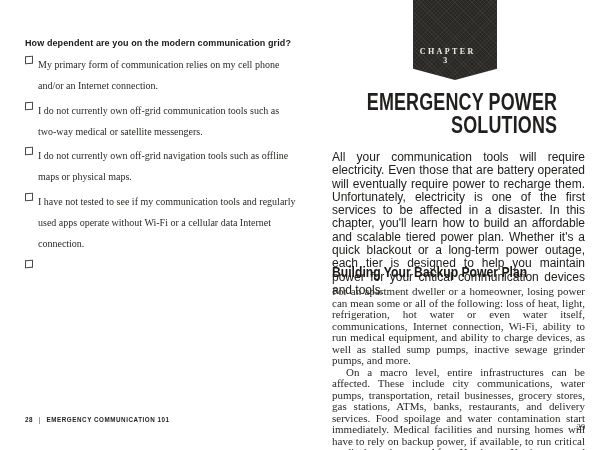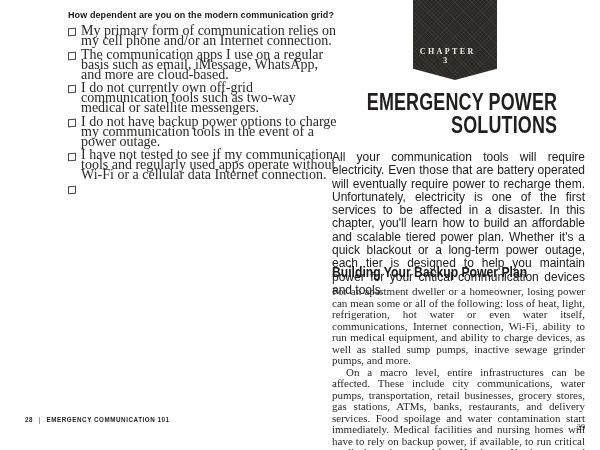--- a/index.html
+++ b/index.html
@@ -2,28 +2,28 @@
 <html><head>
 <meta charset="utf-8">
 <style>
   html,body{margin:0;padding:0;}
   body{
     width:600px;height:450px;background:#ffffff;position:relative;overflow:hidden;
     font-family:"Liberation Serif", serif;color:#1e1d1b;
     -webkit-font-smoothing:antialiased;
   }
   
-  .left-page{position:absolute;left:25px;top:10px;width:271px;margin-left:43px;}
+  .left-page{position:absolute;left:25px;top:38px;width:271px;}
   .checklist-title{
     font-family:"Liberation Sans", sans-serif;font-weight:700;font-size:9px;
     letter-spacing:0.1px;margin:0 0 6px 0;color:#191817;
   }
   .check-item{
     position:relative;padding-left:13px;margin-bottom:3.6px;
-    font-size:14px;line-height:10px;color:#2a2927;
+    font-size:10px;line-height:21px;color:#2a2927;
   }
   .checkbox-glyph{
     position:absolute;left:0;top:2.2px;width:5.6px;height:5.6px;
     border:1px solid #4a4845;display:inline-block;
     transform:rotate(-4deg) skewX(-4deg);background:#fff;
   }
   .page-footer{
     position:absolute;left:25px;top:416px;
     font-family:"Liberation Sans", sans-serif;font-weight:700;
     font-size:6.8px;letter-spacing:0.6px;color:#232220;
@@ -76,32 +76,25 @@
 
 <div class="left-page">
   <div class="checklist-title">How dependent are you on the modern communication grid?</div>
 
   <div class="check-item">
     <span class="checkbox-glyph"></span>
     <span>My primary form of communication relies on my cell phone and/or an Internet connection.</span>
   </div>
   <div class="check-item">
     <span class="checkbox-glyph"></span>
-    <span>The communication apps I use on a regular basis such as email, iMessage, WhatsApp, and more are cloud-based.</span>
-  </div>
-  <div class="check-item">
-    <span class="checkbox-glyph"></span>
     <span>I do not currently own off-grid communication tools such as two-way medical or satellite messengers.</span>
   </div>
   <div class="check-item">
     <span class="checkbox-glyph"></span>
-  </div>
-  <div class="check-item">
-    <span class="checkbox-glyph"></span>
-    <span>I do not have backup power options to charge my communication tools in the event of a power outage.</span>
+    <span>I do not currently own off-grid navigation tools such as offline maps or physical maps.</span>
   </div>
   <div class="check-item">
     <span class="checkbox-glyph"></span>
     <span>I have not tested to see if my communication tools and regularly used apps operate without Wi-Fi or a cellular data Internet connection.</span>
   </div>
   <div class="check-item">
     <span class="checkbox-glyph"></span>
   </div>
 </div>
 

